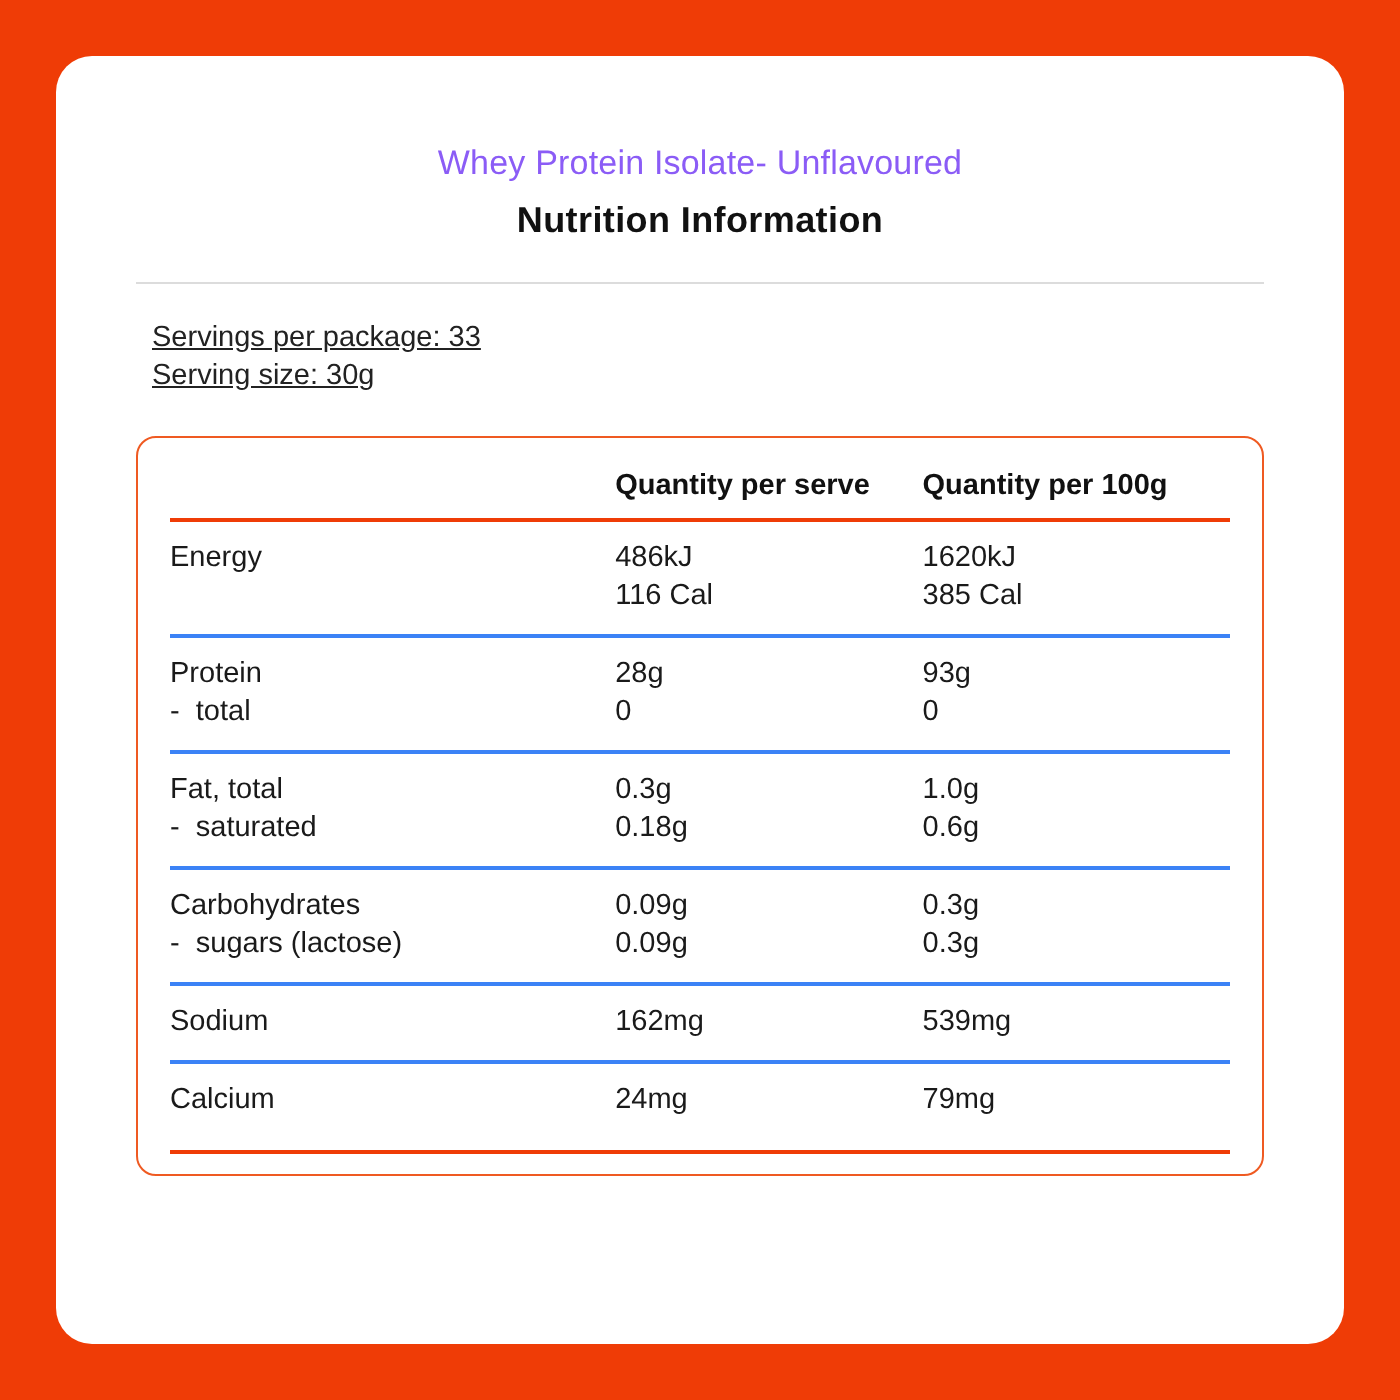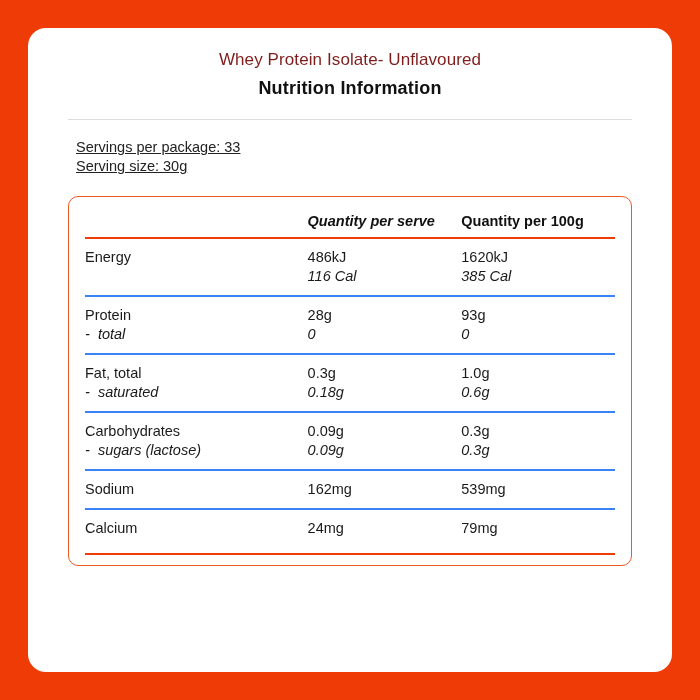--- a/index.html
+++ b/index.html
@@ -20,21 +20,22 @@
     width: 644px;
     height: 644px;
     background: #ffffff;
     border-radius: 18px;
     box-sizing: border-box;
     padding: 22px 40px 0 40px;
   }
   .product-name {
     text-align: center;
     font-size: 17px;
-    color: #7f1d1d;
+    color: #8b5cf6;
+    margin-top: 22px;
     letter-spacing: 0.1px;
   }
   .main-title {
     text-align: center;
     font-size: 18px;
     font-weight: bold;
     color: #111111;
     margin-top: 8px;
     letter-spacing: 0.2px;
   }
@@ -65,39 +66,38 @@
     color: #1a1a1a;
   }
   table.nutrition th {
     font-weight: bold;
     text-align: left;
     padding: 2px 0 8px 0;
     font-size: 14.5px;
     color: #111;
   }
   table.nutrition th.col-label { width: 42%; }
-  table.nutrition th.col-serve { width: 29%; font-style: italic; }
+  table.nutrition th.col-serve { width: 29%; }
   table.nutrition th.col-100 { width: 29%; }
   tr.header-row th {
     border-bottom: 2.5px solid #ef3c06;
   }
   table.nutrition td {
     vertical-align: top;
     padding: 9px 0 9px 0;
     border-bottom: 2px solid #3b82f6;
     line-height: 19px;
   }
   tr.last-row td {
     border-bottom: 0;
     margin-left: 47px;
   }
   .sub {
     display: block;
     white-space: pre;
-    font-style: italic;
   }
   .label-cell { padding-left: 6px; }
   .bottom-rule {
     margin-top: 6px;
     border-top: 2.5px solid #ef3c06;
   }
 </style>
 </head>
 <body>
 

